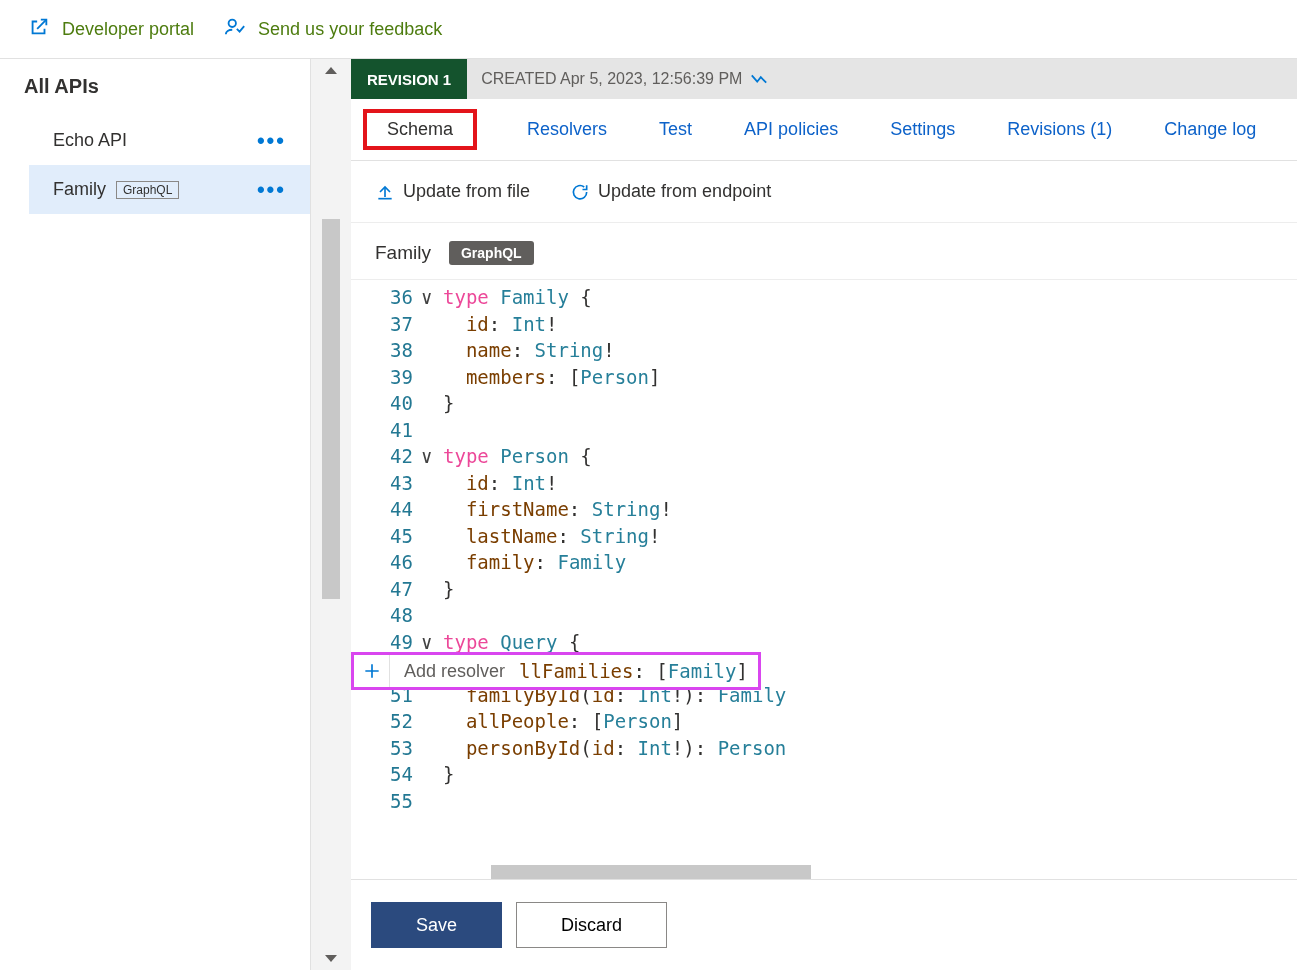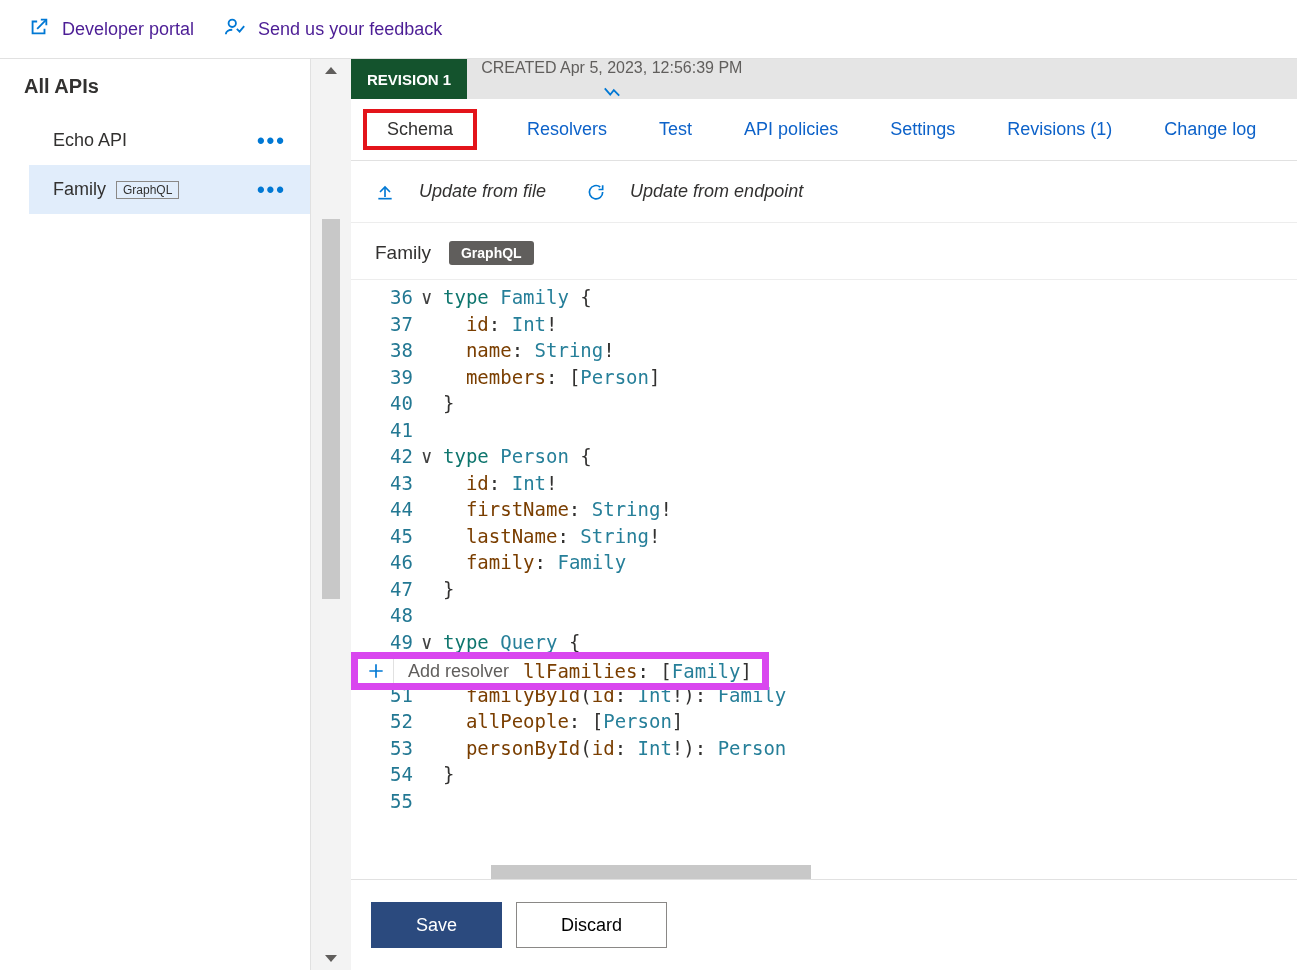--- a/index.html
+++ b/index.html
@@ -20,21 +20,21 @@
     height: 59px;
     border-bottom: 1px solid #e1e1e1;
     padding: 0 28px;
     gap: 30px;
   }
   .topbar-link {
     display: flex;
     align-items: center;
     gap: 12px;
     font-size: 18px;
-    color: #4c1d95;
+    color: #4d7c0f;
     cursor: pointer;
   }
   .topbar-link svg { width: 22px; height: 22px; }
 
   
   .layout {
     display: flex;
     height: calc(100% - 59px);
     justify-content: center;
   }
@@ -122,21 +122,20 @@
     align-items: center;
     font-size: 15px;
   }
   .revision-created {
     padding-left: 14px;
     color: #605e5c;
     font-size: 16px;
     display: flex;
     align-items: center;
     gap: 8px;
-    flex-direction: column;
   }
   .revision-created svg { width: 18px; height: 14px; stroke: #0078d4; fill: none; }
 
   .tabs {
     display: flex;
     align-items: center;
     height: 62px;
     border-bottom: 1px solid #e1e1e1;
     padding-left: 12px;
     gap: 48px;
@@ -157,23 +156,22 @@
     display: flex;
     align-items: center;
     gap: 40px;
     padding: 20px 24px 20px 24px;
     font-size: 18px;
     border-bottom: 1px solid #ededed;
   }
   .schema-toolbar .tool {
     display: flex;
     align-items: center;
-    gap: 24px;
+    gap: 8px;
     cursor: pointer;
-    font-style: italic;
   }
   .schema-toolbar svg { width: 20px; height: 20px; stroke: #0078d4; fill: none; stroke-width: 2; }
 
   .api-title-row {
     display: flex;
     align-items: center;
     gap: 18px;
     padding: 18px 24px 14px 24px;
     font-size: 19px;
     border-bottom: 1px solid #ededed;
@@ -211,34 +209,34 @@
     user-select: none;
   }
   .fold {
     width: 22px;
     color: #424242;
     user-select: none;
   }
   .code {
     flex: 1;
   }
-  .kw { color: #0f766e; }
+  .kw { color: #ec4899; }
   .typ { color: #267f99; }
   .field { color: #7a3e00; }
   .punc { color: #323130; }
 
   .add-resolver {
     position: absolute;
     left: 0;
     top: 372px;
     display: flex;
     align-items: center;
     height: 38px;
     background: #fff;
-    border: 7px solid #d946ef;
+    border: 3px solid #d946ef;
     padding: 0;
     z-index: 5;
   }
   .ar-plus {
     width: 36px;
     display: flex;
     align-items: center;
     justify-content: center;
     border-right: 1px solid #e1e1e1;
     height: 100%;

